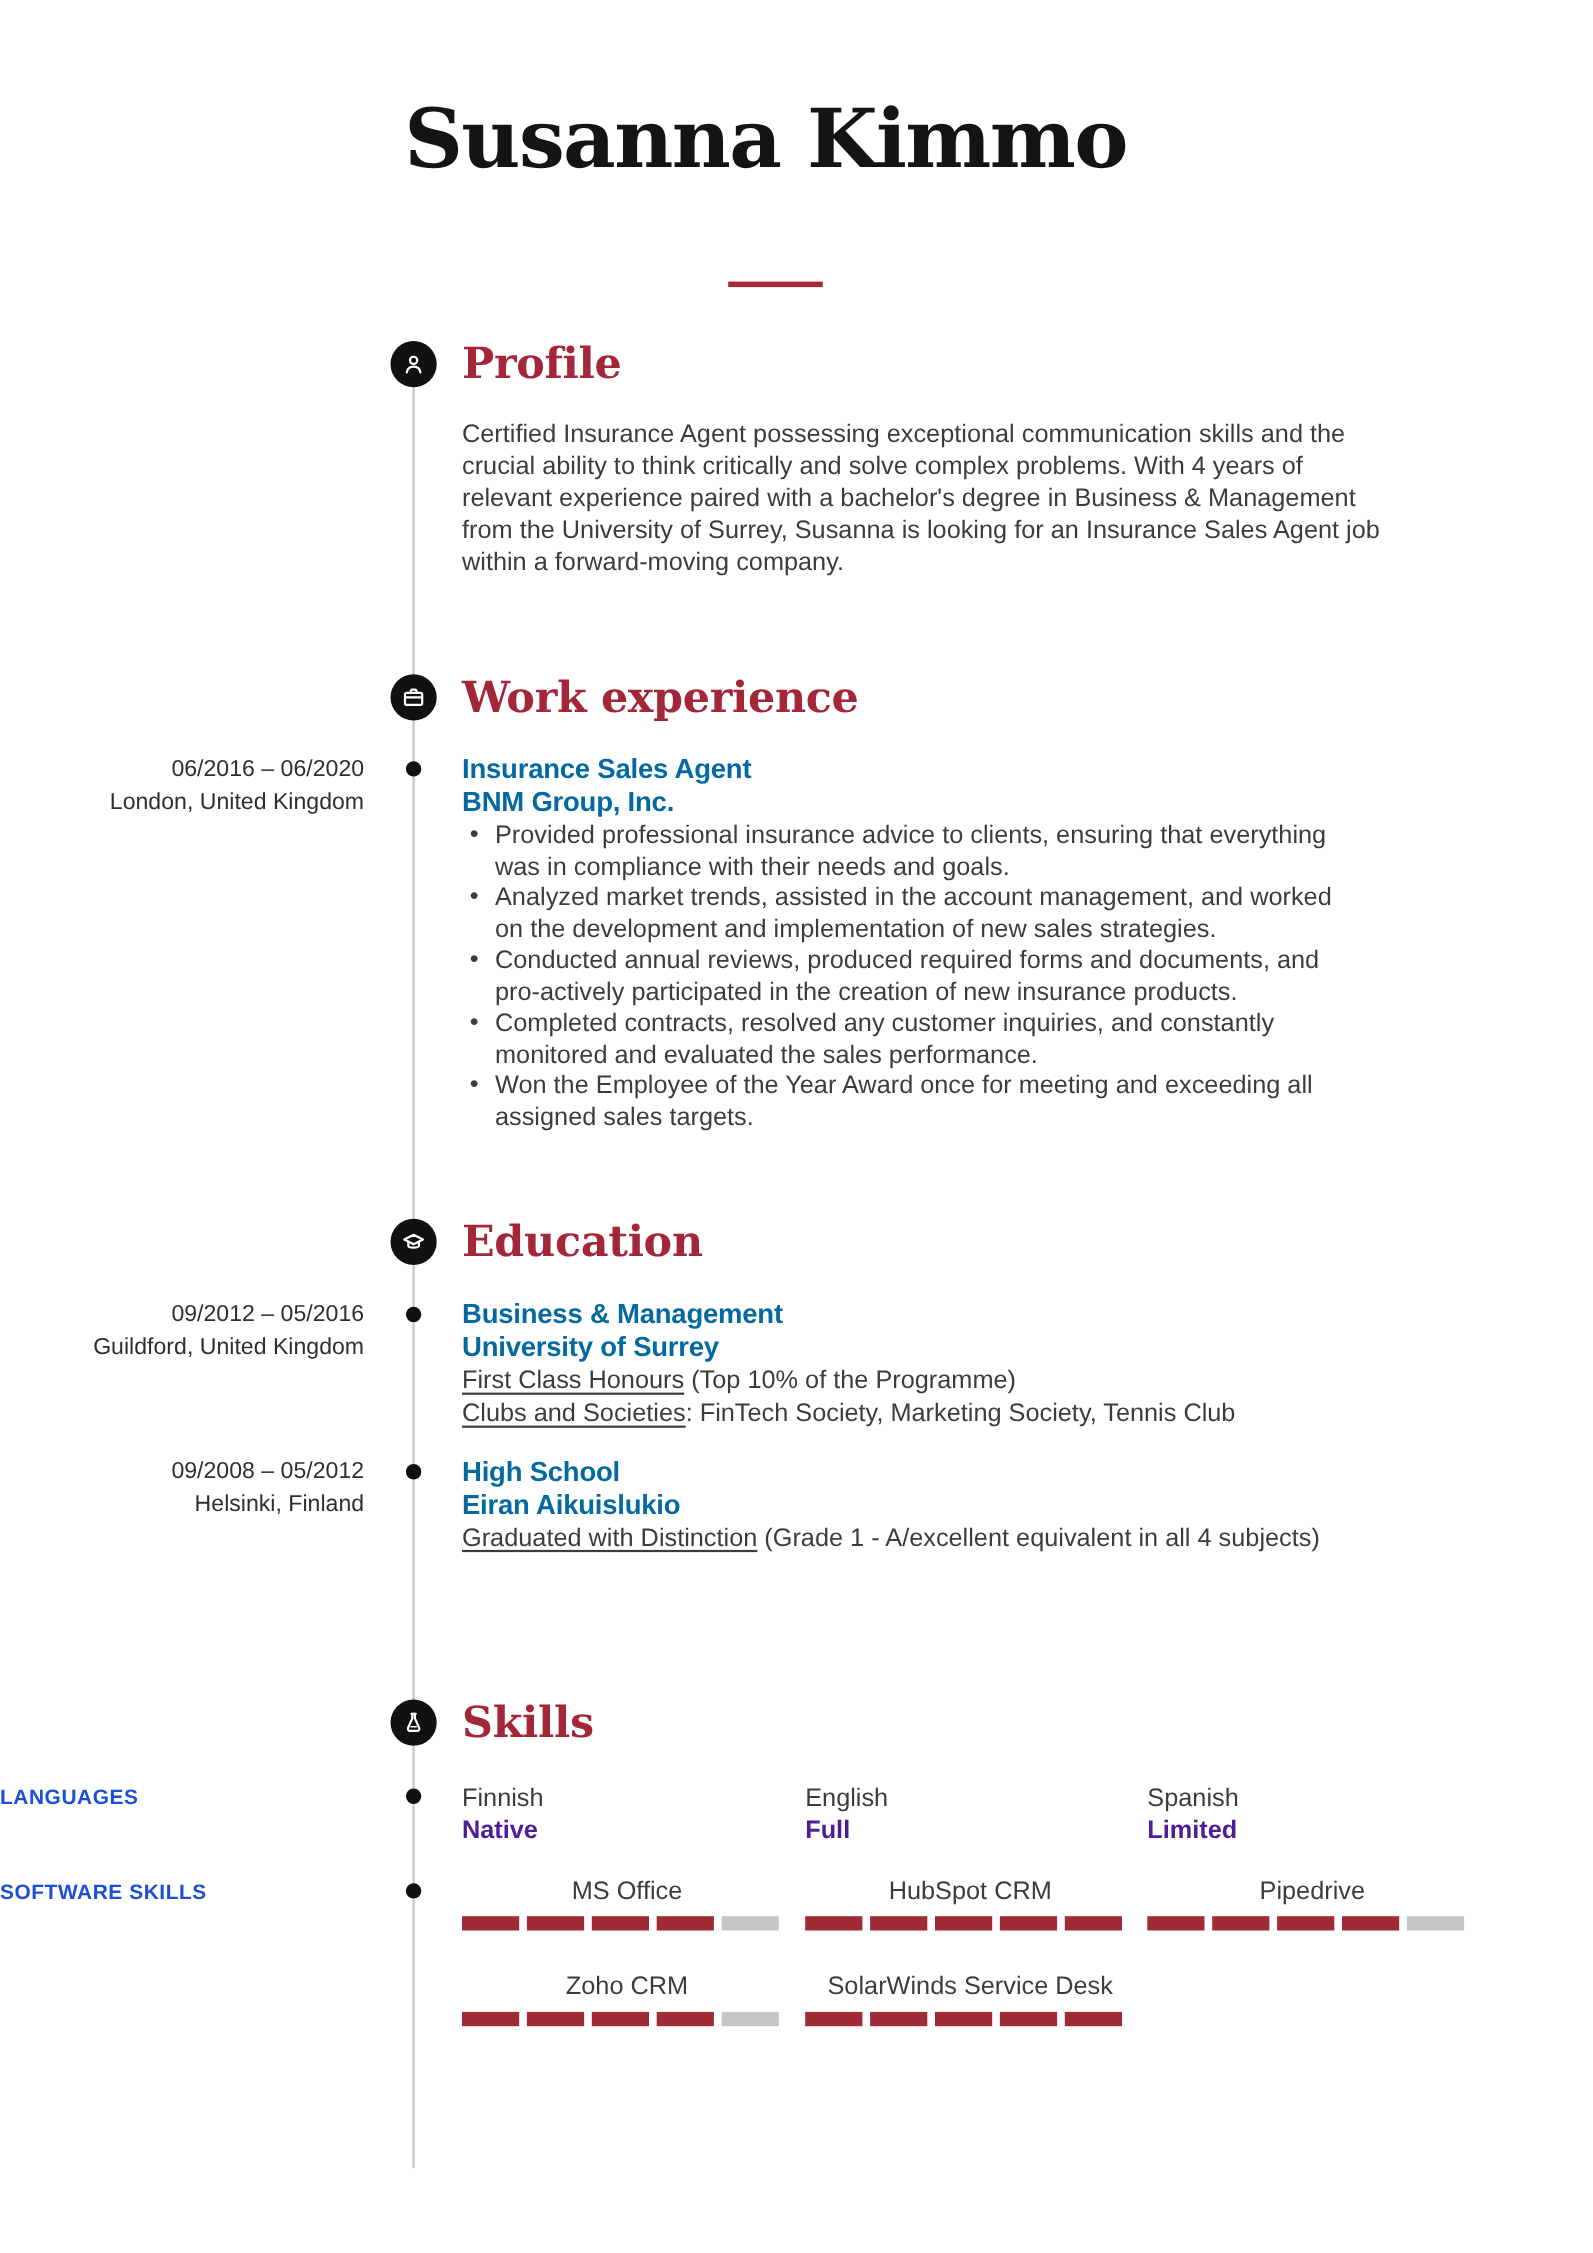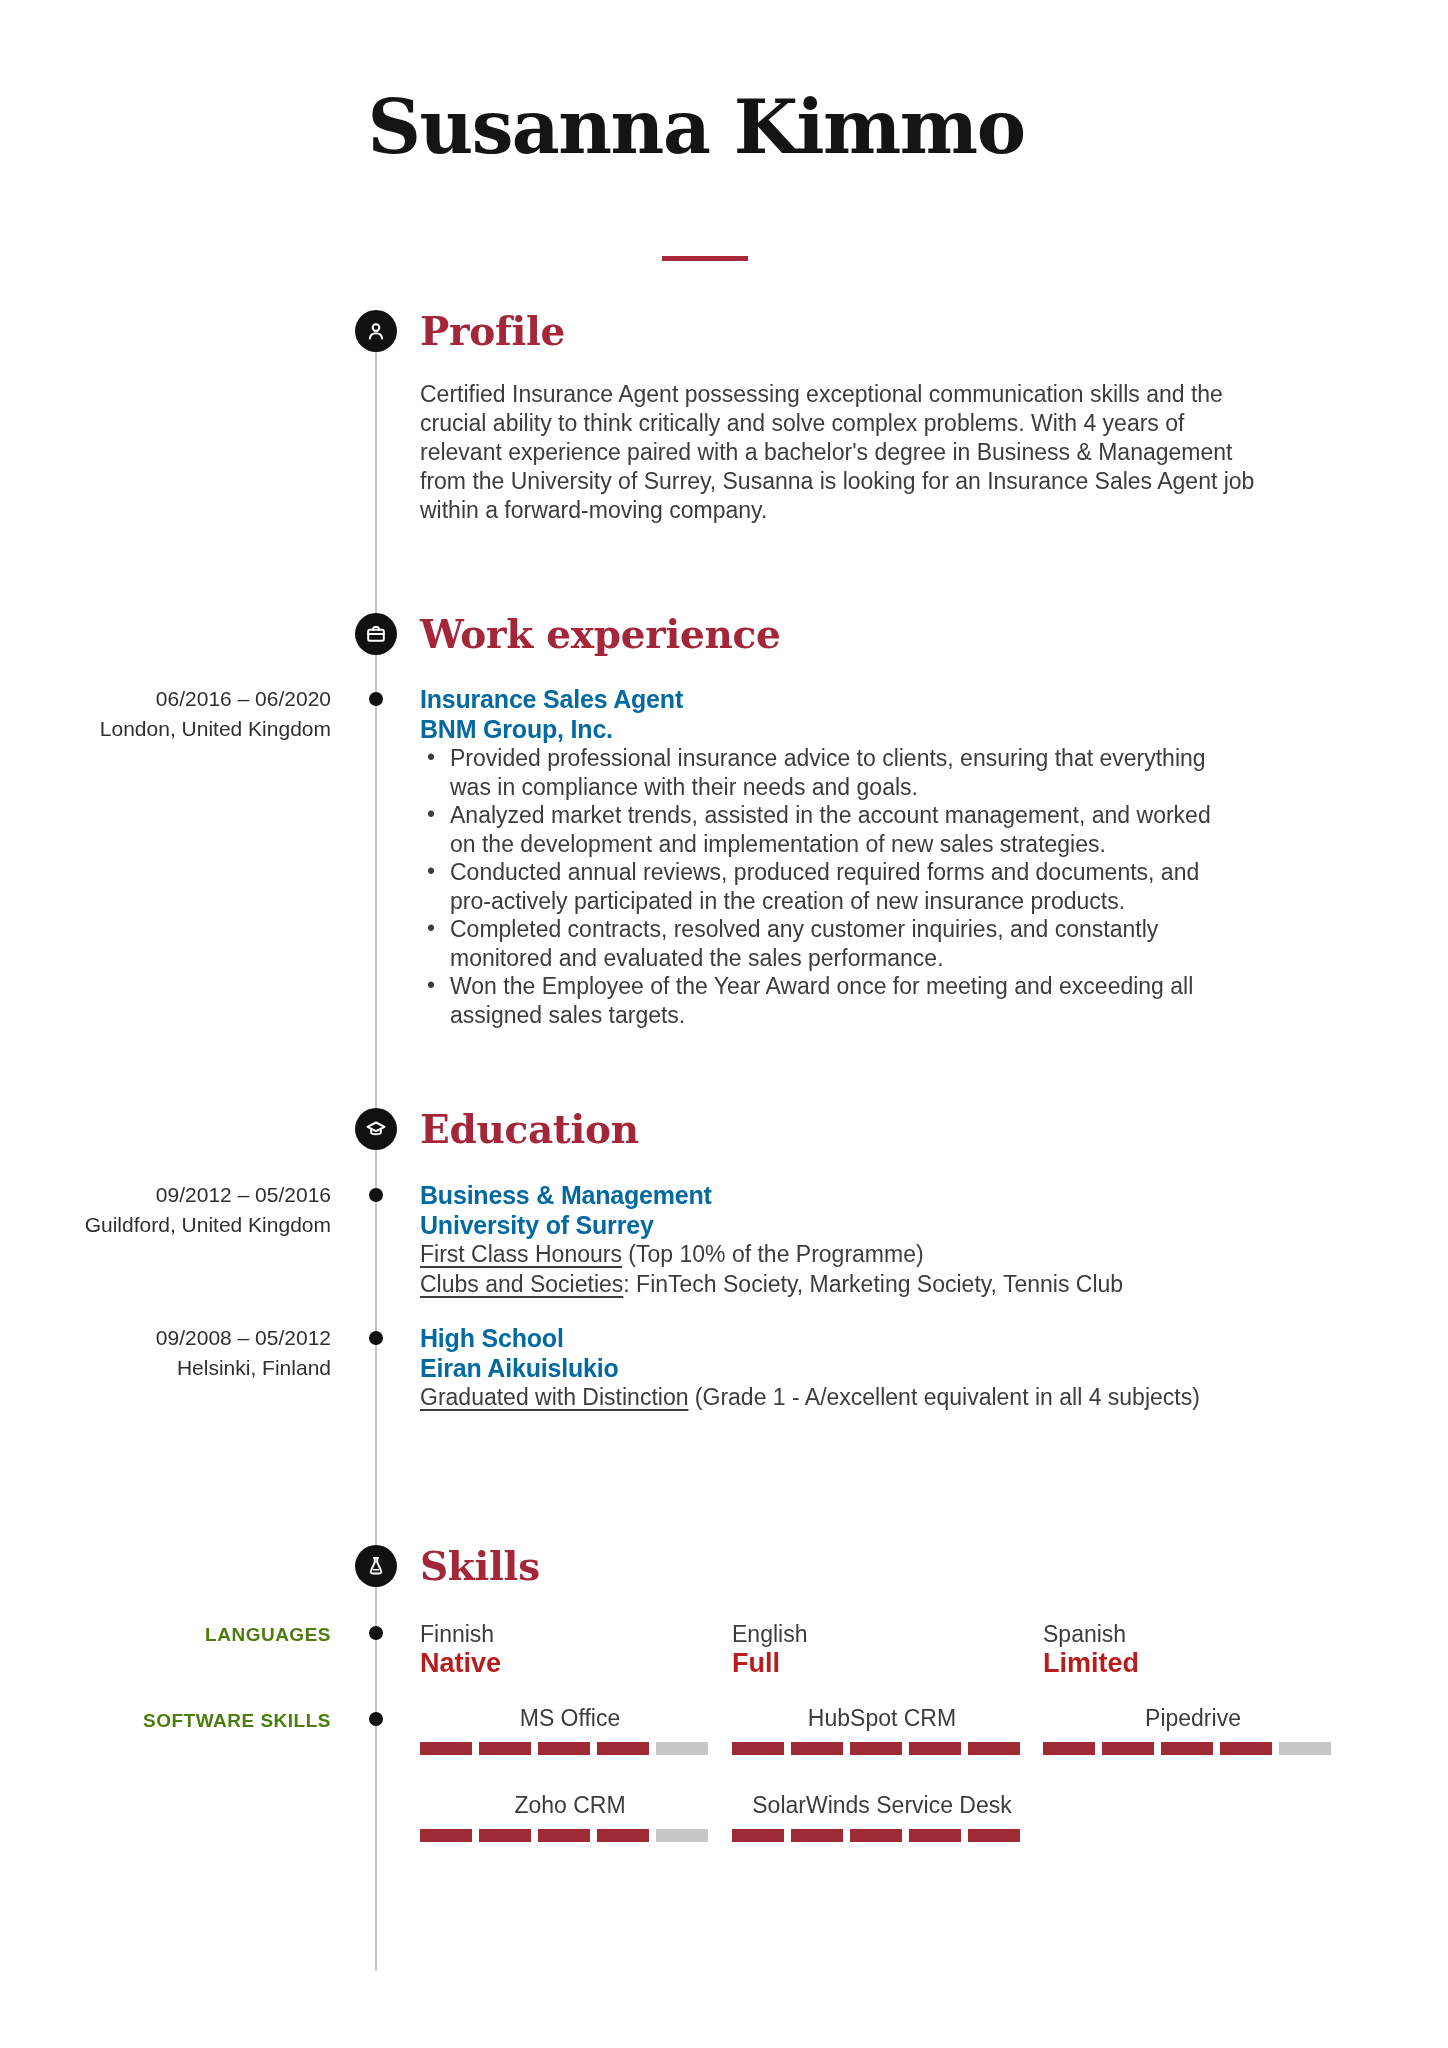--- a/index.html
+++ b/index.html
@@ -27,39 +27,39 @@
     position:absolute;left:420px;margin:0;
     font-family:"DejaVu Serif","Liberation Serif",serif;
     font-size:39px;line-height:44px;font-weight:700;color:#a32639;letter-spacing:-0.3px;
   }
   
   .dates{
     position:absolute;left:0;width:331px;text-align:right;
     font-size:21px;line-height:29.5px;color:#2f2f2f;
   }
   .side-label{
-    position:absolute;left:0;width:331px;text-align:right;
-    font-size:19px;line-height:29px;font-weight:700;color:#4d7c0f;letter-spacing:0.5px;
+    position:absolute;left:0;width:331px;
+    font-size:19px;line-height:29px;font-weight:700;color:#1d4ed8;letter-spacing:0.5px;
   }
   
   .content{position:absolute;left:420px;width:905px;}
   .para{
     position:absolute;left:420px;width:905px;margin:0;
     font-size:23px;line-height:29px;color:#3c3c3c;white-space:pre-line;
   }
   .bold-line{font-size:25px;line-height:30px;font-weight:700;color:#0369a1;letter-spacing:-0.2px;}
   .bullets{margin:0;padding:0;list-style:none;font-size:23px;line-height:28.5px;color:#3c3c3c;}
   .bullets li{position:relative;padding-left:30px;white-space:pre-line;}
   .bullets li::before{content:"\2022";position:absolute;left:7px;top:-1px;}
   .edu-line{font-size:23px;line-height:29.5px;color:#3c3c3c;}
   .u{text-decoration:underline;text-decoration-thickness:2px;text-underline-offset:4px;}
   
   .lang{position:absolute;width:290px;}
   .lang-name{font-size:23px;line-height:29px;color:#3c3c3c;}
-  .lang-level{font-size:27px;line-height:29px;font-weight:700;color:#b91c1c;}
+  .lang-level{font-size:23px;line-height:29px;font-weight:700;color:#4c1d95;}
   .soft{position:absolute;width:300px;text-align:center;}
   .soft-name{font-size:23px;line-height:29px;color:#3c3c3c;}
   .bar{display:flex;gap:7px;margin-top:9px;}
   .seg{width:52px;height:13px;}
   .seg.on{background:#9e2b35;}
   .seg.off{background:#c6c6c6;}
 </style>
 </head>
 <body>
 

